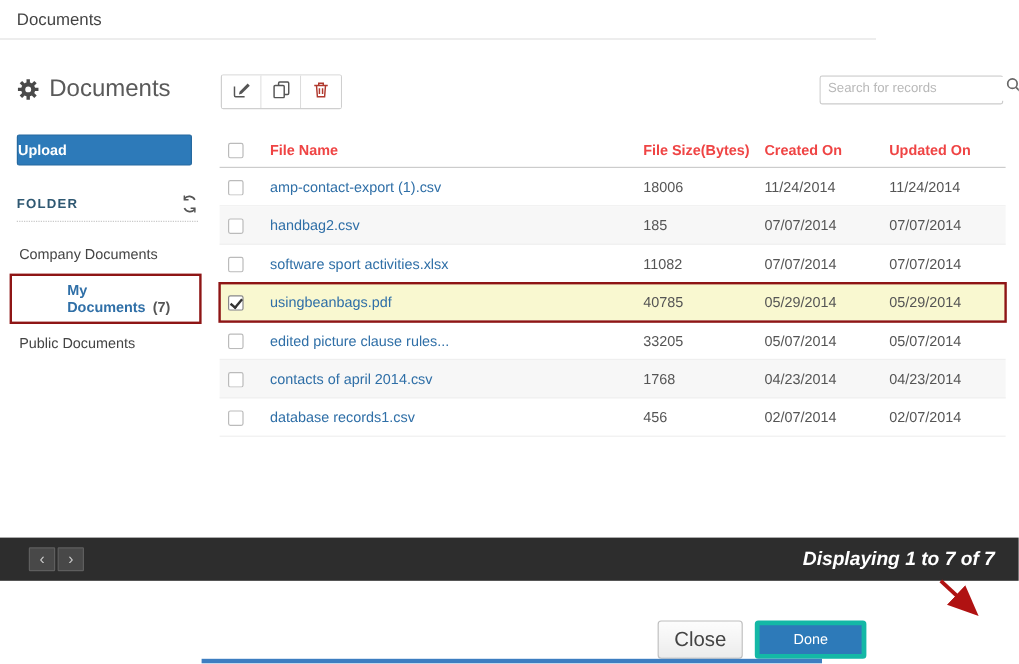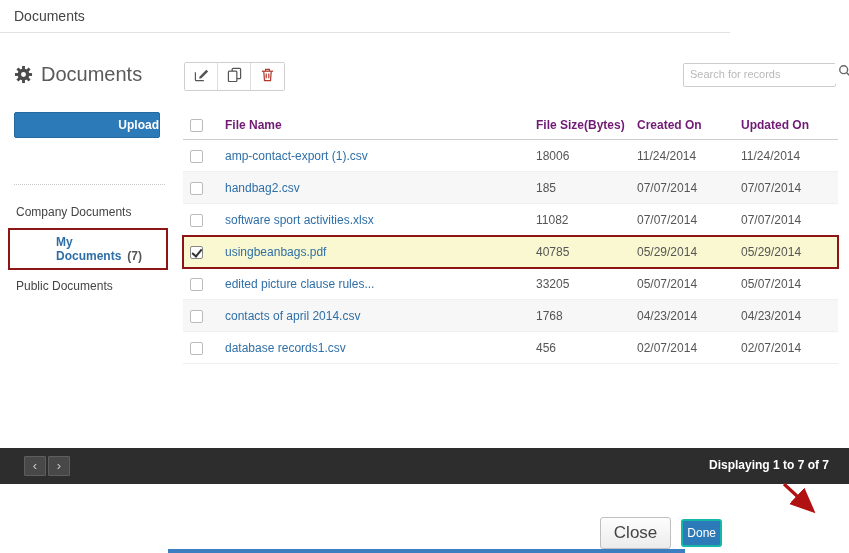--- a/index.html
+++ b/index.html
@@ -16,21 +16,21 @@
   .topbar .win-title { position:absolute; left:14px; top:8px; font-size:14px; color:#444; }
 
   
   .sb-heading { position:absolute; left:14px; top:63px; display:flex; align-items:center; gap:8px; }
   .sb-heading .gear { width:19px; height:19px; display:inline-block; }
   .sb-heading .sb-title { font-size:20px; color:#5a5a5a; font-weight:400; }
 
   .upload-btn {
     position:absolute; left:14px; top:112px; width:146px; height:26px;
     background:#2d7ab9; color:#fff; border:1px solid #26699f; border-radius:2px;
-    font-size:12px; font-weight:bold; text-align:right; line-height:24px; cursor:pointer;
+    font-size:12px; font-weight:bold; text-align:left; line-height:24px; cursor:pointer;
   }
 
   .folder-row { position:absolute; left:14px; top:162px; width:151px; display:flex; justify-content:space-between; align-items:center; }
   .folder-label { font-size:11px; font-weight:bold; letter-spacing:1px; color:#2f5872; }
   .refresh-icon { width:14px; height:16px; cursor:pointer; }
   .folder-divider { position:absolute; left:14px; top:184px; width:151px; border-top:1px dotted #c9c9c9; }
 
   .sb-items { position:absolute; left:8px; top:198px; width:160px; }
   .sb-item { font-size:12px; color:#444; padding:5px 6px; cursor:pointer; border:2px solid transparent; margin-bottom:2px; display:inline-block; }
   .sb-item .cnt { margin-left:6px; color:#555; }
@@ -54,21 +54,21 @@
   .search-box input::placeholder { color:#b8b8b8; }
   .search-ico { width:14px; height:14px; margin-right:6px; cursor:pointer; flex:0 0 auto; }
 
   
   .dtable { position:absolute; left:183px; top:110px; width:655px; }
   .trow, .thead {
     display:grid;
     grid-template-columns:42px 311px 101px 104px 1fr;
     align-items:center;
   }
-  .thead { height:30px; border-bottom:1px solid #cccccc; font-weight:bold; font-size:12px; color:#701a75; }
+  .thead { height:30px; border-bottom:1px solid #cccccc; font-weight:bold; font-size:12px; color:#ef4444; }
   .trow { height:32px; font-size:12px; border-bottom:1px solid #efefef; }
   .trow:nth-child(odd) { background:#f7f7f7; }
   .trow.selected { background:#f9f8d0; outline:2px solid #8e1515; outline-offset:-1px; z-index:2; position:relative; }
   .cell { padding-right:8px; white-space:nowrap; overflow:hidden; text-overflow:ellipsis; }
   .cb-cell { padding-left:7px; }
   .name-cell { color:#2f6fa7; text-decoration:none; cursor:pointer; }
   .size-cell, .date-cell { color:#555; }
 
   .checkbox {
     width:13px; height:13px; border:1px solid #bbb; background:#fff; border-radius:2px;
@@ -80,31 +80,31 @@
     border:solid #333; border-width:0 2px 2px 0; transform:rotate(40deg);
   }
 
   
   .darkbar { position:absolute; left:0; top:448px; width:849px; height:36px; background:#2d2d2d; }
   .pager { position:absolute; left:24px; top:8px; display:flex; gap:2px; }
   .pg-btn {
     width:22px; height:20px; background:#484848; border:1px solid #5e5e5e; color:#c9c9c9;
     font-size:13px; line-height:18px; text-align:center; cursor:pointer; border-radius:1px;
   }
-  .page-status { position:absolute; right:20px; top:10px; color:#fff; font-size:12px; font-weight:bold; }
+  .page-status { position:absolute; right:20px; top:10px; color:#fff; font-size:16px; font-weight:bold;font-style:italic; }
 
   
   .footer-btns { position:absolute; right:8px; top:517px; display:flex; align-items:center; gap:10px; }
   .close-btn {
     background:linear-gradient(#fdfdfd,#ececec); border:1px solid #bfbfbf; border-radius:3px;
     color:#444; font-size:17px; padding:5px 13px; cursor:pointer; font-family:"Liberation Sans", sans-serif;
   }
   .done-btn {
-    background:#2d7ab9; border:2px solid #14b8a6; border-radius:3px;
-    color:#fff; font-size:12px; padding:5px 4px; cursor:pointer; font-family:"Liberation Sans", sans-serif;
+    background:#2d7ab9; border:4px solid #14b8a6; border-radius:3px;
+    color:#fff; font-size:12px; padding:5px 28px; cursor:pointer; font-family:"Liberation Sans", sans-serif;
   }
 
   .annotation-arrow { position:absolute; left:768px; top:477px; pointer-events:none; }
   .bottom-strip { position:absolute; left:168px; bottom:0; width:517px; height:4px; background:#3d7ec1; }
 </style>
 </head>
 <body>
 
 <div class="app">
 
@@ -123,20 +123,31 @@
         </g>
         <circle cx="10" cy="10" r="6.2" fill="#4a4a4a"></circle>
           <circle cx="10" cy="10" r="2.6" fill="#ffffff"></circle>
       </svg>
     </span>
     <span class="sb-title">Documents</span>
   </div>
 
   <div class="upload-btn">Upload</div>
 
+  <div class="folder-row">
+    <span class="folder-label">FOLDER</span>
+    <span class="refresh-icon">
+      <svg viewBox="0 0 16 18" width="14" height="16" fill="none" stroke="#555" stroke-width="1.6">
+        <path d="M13 5a6 6 0 0 0-10-1"></path>
+          <path d="M3 13a6 6 0 0 0 10 1"></path>
+        <path d="M3 1v4h4" stroke-width="1.4"></path>
+          <path d="M13 17v-4h-4" stroke-width="1.4"></path>
+      </svg>
+    </span>
+  </div>
   <div class="folder-divider"></div>
 
   <div class="sb-items">
     <div><span class="sb-item"><span class="lbl">Company Documents</span><span class="cnt"></span></span></div>
     <div><span class="sb-item active"><span class="lbl">My Documents</span><span class="cnt">(7)</span></span></div>
     <div><span class="sb-item"><span class="lbl">Public Documents</span><span class="cnt"></span></span></div>
   </div>
 
   <div class="tool-group">
     <div class="tool-btn">

